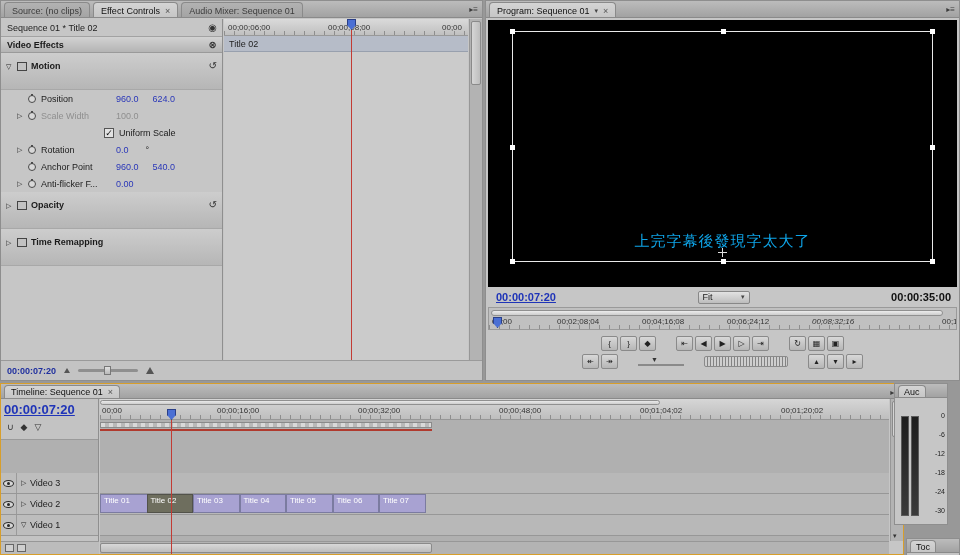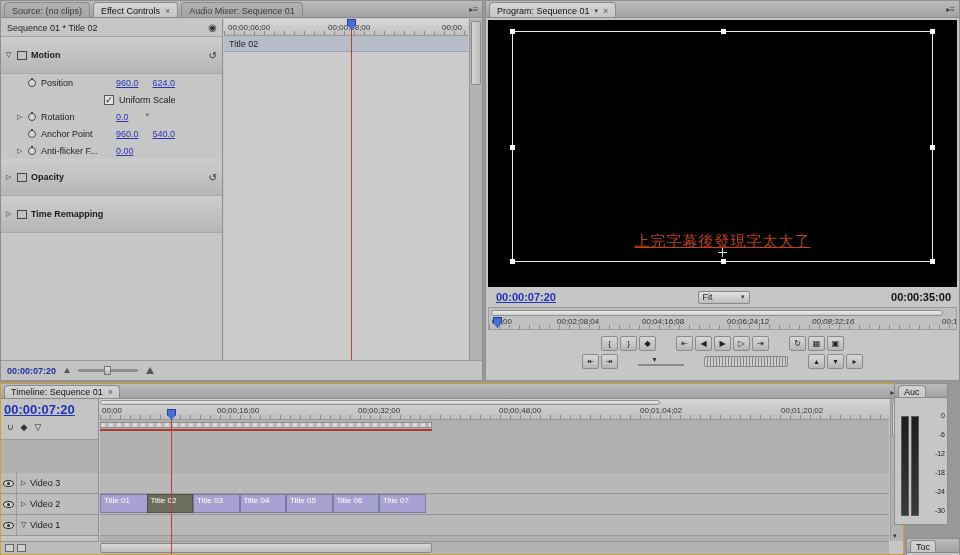--- a/index.html
+++ b/index.html
@@ -14,34 +14,34 @@
   .panelmenu{position:absolute;right:4px;top:4px;font-size:8px;color:#3a3a3a;}
   .caret{font-size:7px;color:#444;}
 
   
   #ecw{left:0;top:0;width:483px;height:381px;}
   .ecw-body{position:absolute;top:18px;left:0;right:0;bottom:20px;}
   .ecw-left{position:absolute;left:0;top:0;width:222px;bottom:0;border-right:1px solid #8f8f8f;background:#c6c6c6;}
   .clip-header{height:18px;display:flex;align-items:center;padding:0 6px;border-bottom:1px solid #a2a2a2;position:relative;color:#222;}
   .section-header{height:16px;display:flex;align-items:center;padding:0 6px;background:linear-gradient(#d2d2d2,#b4b4b4);border-bottom:1px solid #9a9a9a;font-weight:bold;position:relative;}
   .roundicon{position:absolute;right:5px;font-size:10px;color:#333;line-height:10px;}
-  .fx-header{height:17px;display:flex;align-items:center;padding:18px 5px;background:linear-gradient(#cdcdcd,#b6b6b6);border-bottom:1px solid #a8a8a8;position:relative;}
+  .fx-header{height:17px;display:flex;align-items:flex-end;padding:18px 5px;background:linear-gradient(#cdcdcd,#b6b6b6);border-bottom:1px solid #a8a8a8;position:relative;}
   .fx-twirl{width:10px;font-size:7px;color:#222;}
   .fx-icon{width:10px;height:9px;border:1px solid #444;background:#c2c2c2;margin-right:4px;display:inline-block;}
   .fx-name{font-weight:bold;}
   .fx-reset{position:absolute;right:5px;font-size:10px;color:#333;}
   .row{display:flex;align-items:center;height:17px;position:relative;}
   .param-row{padding-left:16px;}
   .twirl{width:11px;font-size:7px;color:#222;}
   .sw{width:13px;display:flex;align-items:center;}
   .stopwatch{display:inline-block;width:8px;height:8px;border:1px solid #4a4a4a;border-radius:50%;position:relative;background:#d8d8d8;}
   .stopwatch::before{content:"";position:absolute;top:-2px;left:2px;width:2px;height:2px;background:#4a4a4a;}
   .plabel{width:75px;white-space:nowrap;color:#1c1c1c;}
   .pvals{display:flex;gap:14px;align-items:center;}
-  .pval{color:#2936b8;text-decoration:underline;}
+  .pval{color:#2936b8;}
   .suffix{margin-left:3px;color:#1c1c1c;}
   .disabled .plabel,.disabled .pval{color:#8f8f8f;}
   .check-row{padding-left:103px;}
   .cb{width:10px;height:10px;border:1px solid #555;background:#e2e2e2;font-size:9px;line-height:9px;text-align:center;margin-right:5px;color:#111;}
   .ecw-tl{position:absolute;left:223px;right:14px;top:0;bottom:0;background:#cbcbcb;overflow:hidden;}
   .ecw-ruler{height:17px;background:linear-gradient(#dadada,#c0c0c0);border-bottom:1px solid #999;position:relative;font-size:8px;color:#333;}
   .rl{position:absolute;top:4px;white-space:nowrap;text-align:center;}
   .tickline{position:absolute;left:0;right:0;bottom:0;height:4px;background:repeating-linear-gradient(90deg,#8e8e8e 0 1px,transparent 1px 10px);}
   .ecw-clipbar{height:16px;background:#b6bcc8;border-bottom:1px solid #98a0ae;display:flex;align-items:center;padding-left:5px;color:#222;}
   .ecw-cti{position:absolute;top:0;bottom:0;left:127px;width:1px;background:#c23b34;z-index:5;}
@@ -57,21 +57,21 @@
 
   
   #program{left:485px;top:0;width:475px;height:381px;}
   .video{position:absolute;left:2px;right:2px;top:19px;height:267px;background:#000;}
   .bbox{position:absolute;left:24px;right:24px;top:11px;bottom:25px;border:1px solid #e9e9e9;}
   .h{position:absolute;width:5px;height:5px;background:#fff;}
   .h.tl{left:-3px;top:-3px}.h.tm{left:50%;margin-left:-2px;top:-3px}.h.tr{right:-3px;top:-3px}
   .h.ml{left:-3px;top:50%;margin-top:-2px}.h.mr{right:-3px;top:50%;margin-top:-2px}
   .h.bl{left:-3px;bottom:-3px}.h.bm{left:50%;margin-left:-2px;bottom:-3px}.h.br{right:-3px;bottom:-3px}
   .overlay-wrap{position:absolute;left:0;right:0;bottom:4px;text-align:center;}
-  .overlay-text{color:#c2410c;font-size:15px;letter-spacing:1px;font-family:"DejaVu Sans",sans-serif;text-decoration:underline;}
+  .overlay-text{color:#0ea5e9;font-size:15px;letter-spacing:1px;font-family:"DejaVu Sans",sans-serif;}
   .anchor{position:relative;width:9px;height:9px;margin:-3px auto 0;}
   .anchor::before{content:"";position:absolute;left:4px;top:0;width:1px;height:9px;background:#ddd;}
   .anchor::after{content:"";position:absolute;top:4px;left:0;width:9px;height:1px;background:#ddd;}
   .prog-controls{position:absolute;left:2px;right:2px;top:288px;height:16px;display:flex;align-items:center;}
   .prog-tc{color:#1f34b8;font-weight:bold;font-size:11px;text-decoration:underline;margin-left:8px;}
   .fit-select{margin:0 auto;width:52px;height:13px;border:1px solid #888;background:linear-gradient(#e2e2e2,#bdbdbd);display:flex;justify-content:space-between;align-items:center;padding:0 4px;border-radius:2px;}
   .prog-dur{font-weight:bold;font-size:11px;margin-right:6px;color:#111;}
   .prog-ruler{position:absolute;left:2px;right:2px;top:306px;height:23px;background:#c0c0c0;border:1px solid #9a9a9a;overflow:hidden;font-size:8px;color:#333;}
   .prog-ruler .rl{top:9px;}
   .viewbar{position:absolute;left:2px;right:13px;top:2px;height:6px;background:linear-gradient(#ececec,#cdcdcd);border:1px solid #909090;border-radius:3px;}
@@ -151,36 +151,50 @@
         </div>
       </div>
     <span class="panelmenu">▸≡</span>
   </div>
   <div class="ecw-body">
     <div class="ecw-left">
       <div class="clip-header">
         <span>Sequence 01 * Title 02</span>
         <span class="roundicon">◉</span>
       </div>
+      <div class="section-header">
+        <span>Video Effects</span>
+        <span class="roundicon">⊗</span>
+      </div>
       <div id="effects-list">
           <div class="fx-header">
             <span class="twirl fx-twirl">▽</span>
             <span class="fx-icon"></span>
             <span class="fx-name">Motion</span>
             <span class="fx-reset">↺</span>
           </div>
           <div class="row param-row">
             <span class="twirl"></span>
             <span class="sw">
               <span class="stopwatch"></span>
             </span>
             <span class="plabel">Position</span>
             <span class="pvals">
               <span class="pval">960.0</span>
               <span class="pval">624.0</span>
+            </span>
+          </div>
+          <div class="row param-row disabled">
+            <span class="twirl">▷</span>
+            <span class="sw">
+              <span class="stopwatch"></span>
+            </span>
+            <span class="plabel">Scale Width</span>
+            <span class="pvals">
+              <span class="pval">100.0</span>
             </span>
           </div>
           <div class="row check-row">
             <span class="cb">✓</span>
             <span>Uniform Scale</span>
           </div>
           <div class="row param-row">
             <span class="twirl">▷</span>
             <span class="sw">
               <span class="stopwatch"></span>

